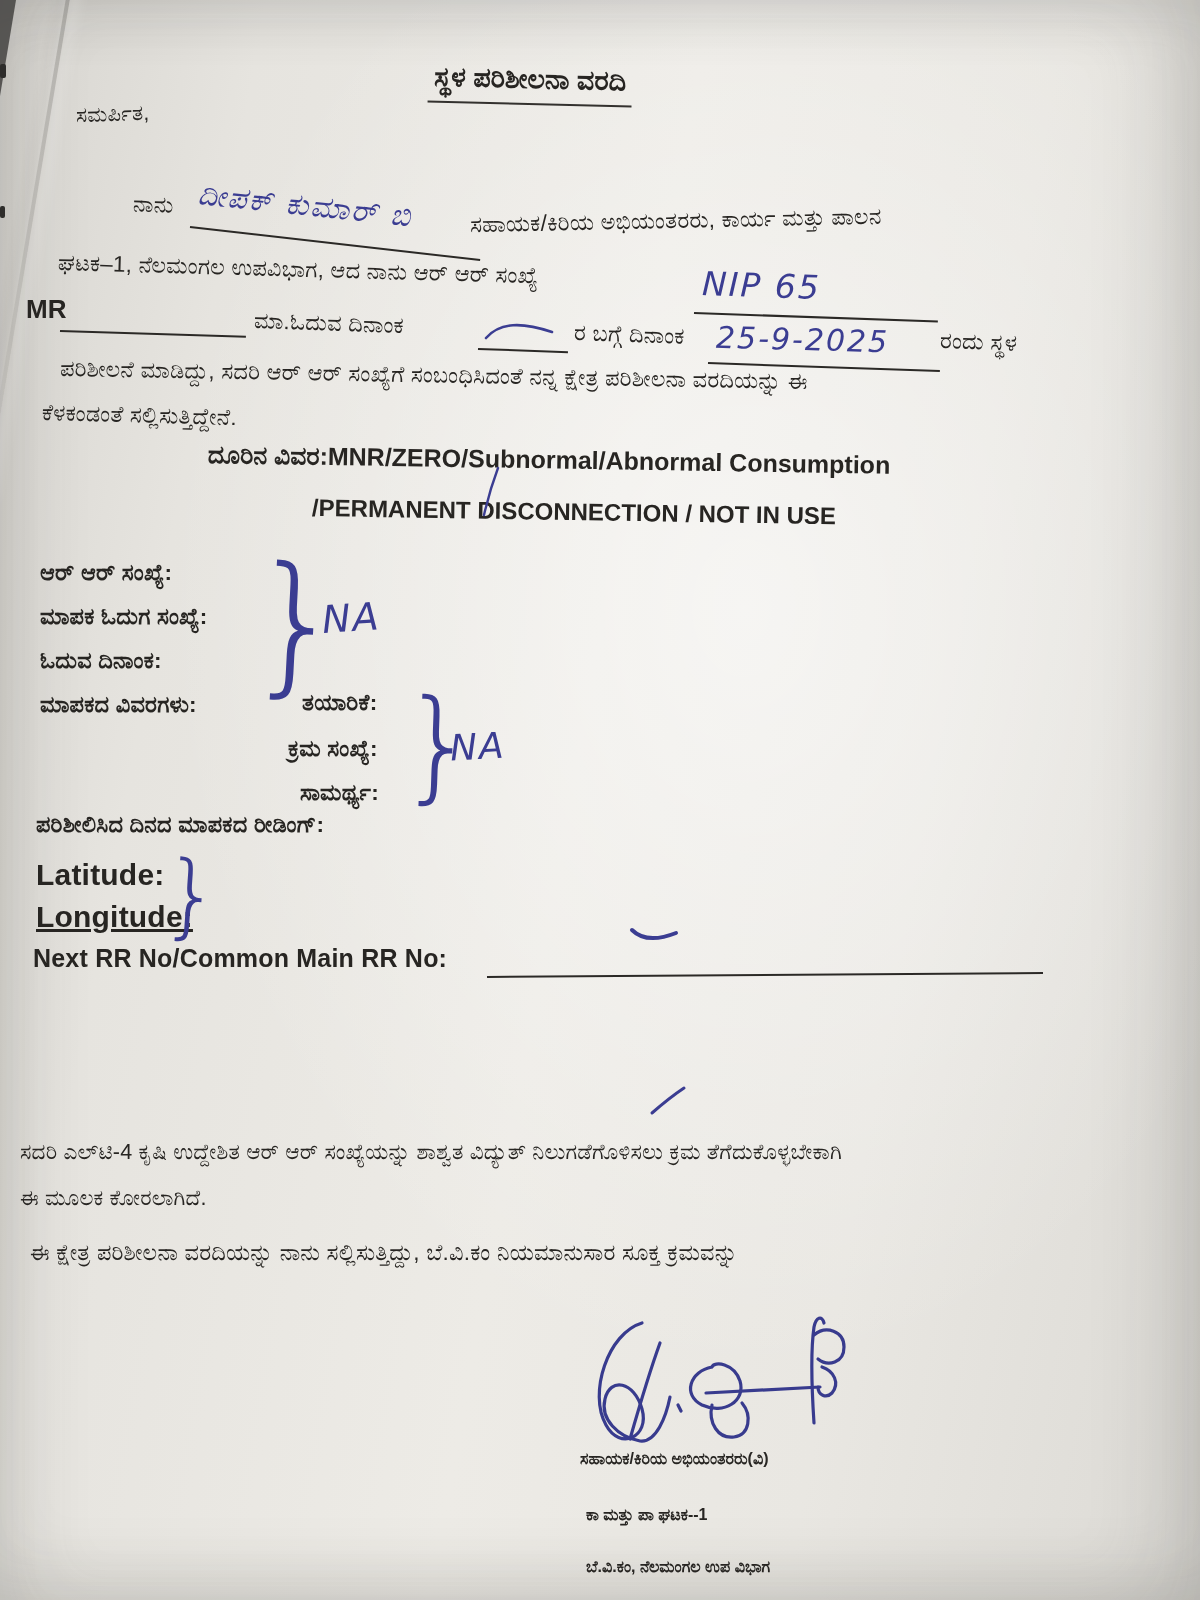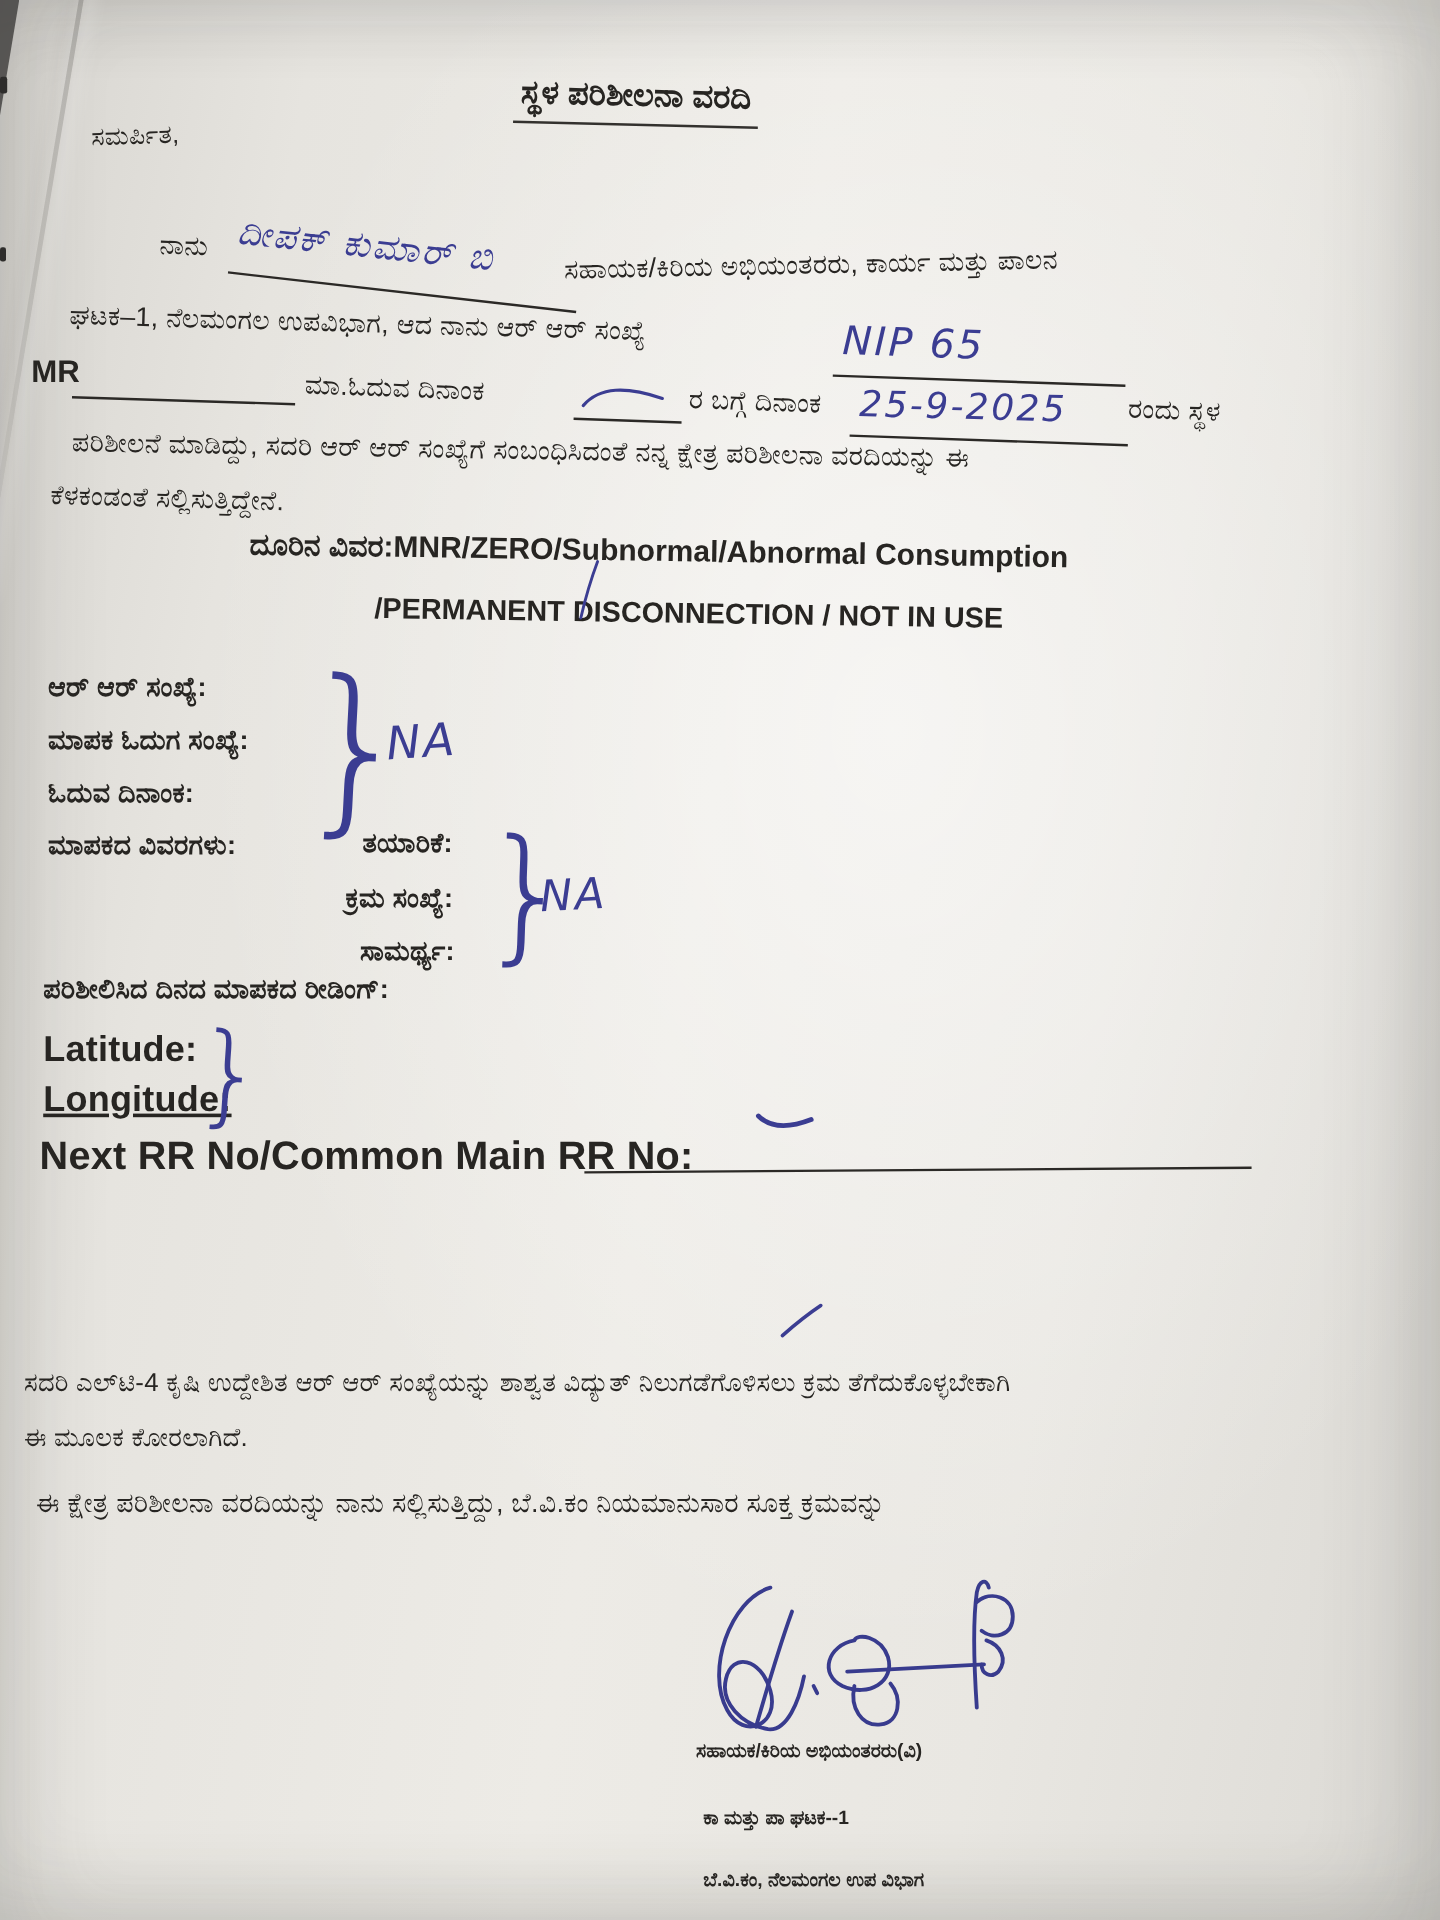--- a/index.html
+++ b/index.html
@@ -27,21 +27,21 @@
     box-shadow:6px 0 14px rgba(255,255,255,0.5), -6px 0 12px rgba(80,78,74,0.12);
   }
   .corner-dark{
     position:absolute;left:0;top:0;width:16px;height:96px;
     background:#3c3b39;clip-path:polygon(0 0, 100% 0, 0 100%);opacity:.8;
   }
   .speck{position:absolute;background:#2e2d2b;border-radius:2px;}
   .p{position:absolute;color:#272522;white-space:nowrap;}
   .kn{font-size:22.5px;letter-spacing:.2px;}
   .kn-b{font-weight:bold;}
-  .lat-b{font-weight:bold;font-size:33px;letter-spacing:.2px;}
+  .lat-b{font-weight:bold;font-size:25px;letter-spacing:.2px;}
   .title{font-size:27px;font-weight:bold;border-bottom:2.5px solid #33312e;padding:0 6px 8px 6px;}
   .blank{position:absolute;border-bottom:2.2px solid #2b2926;height:0;}
   .hw{
     position:absolute;color:#3b3d92;
     font-family:"DejaVu Sans", sans-serif;
     font-style:italic;letter-spacing:2px;white-space:nowrap;
   }
   .brace{
     position:absolute;color:#3b3d92;
     font-family:"DejaVu Sans", sans-serif;font-weight:200;

